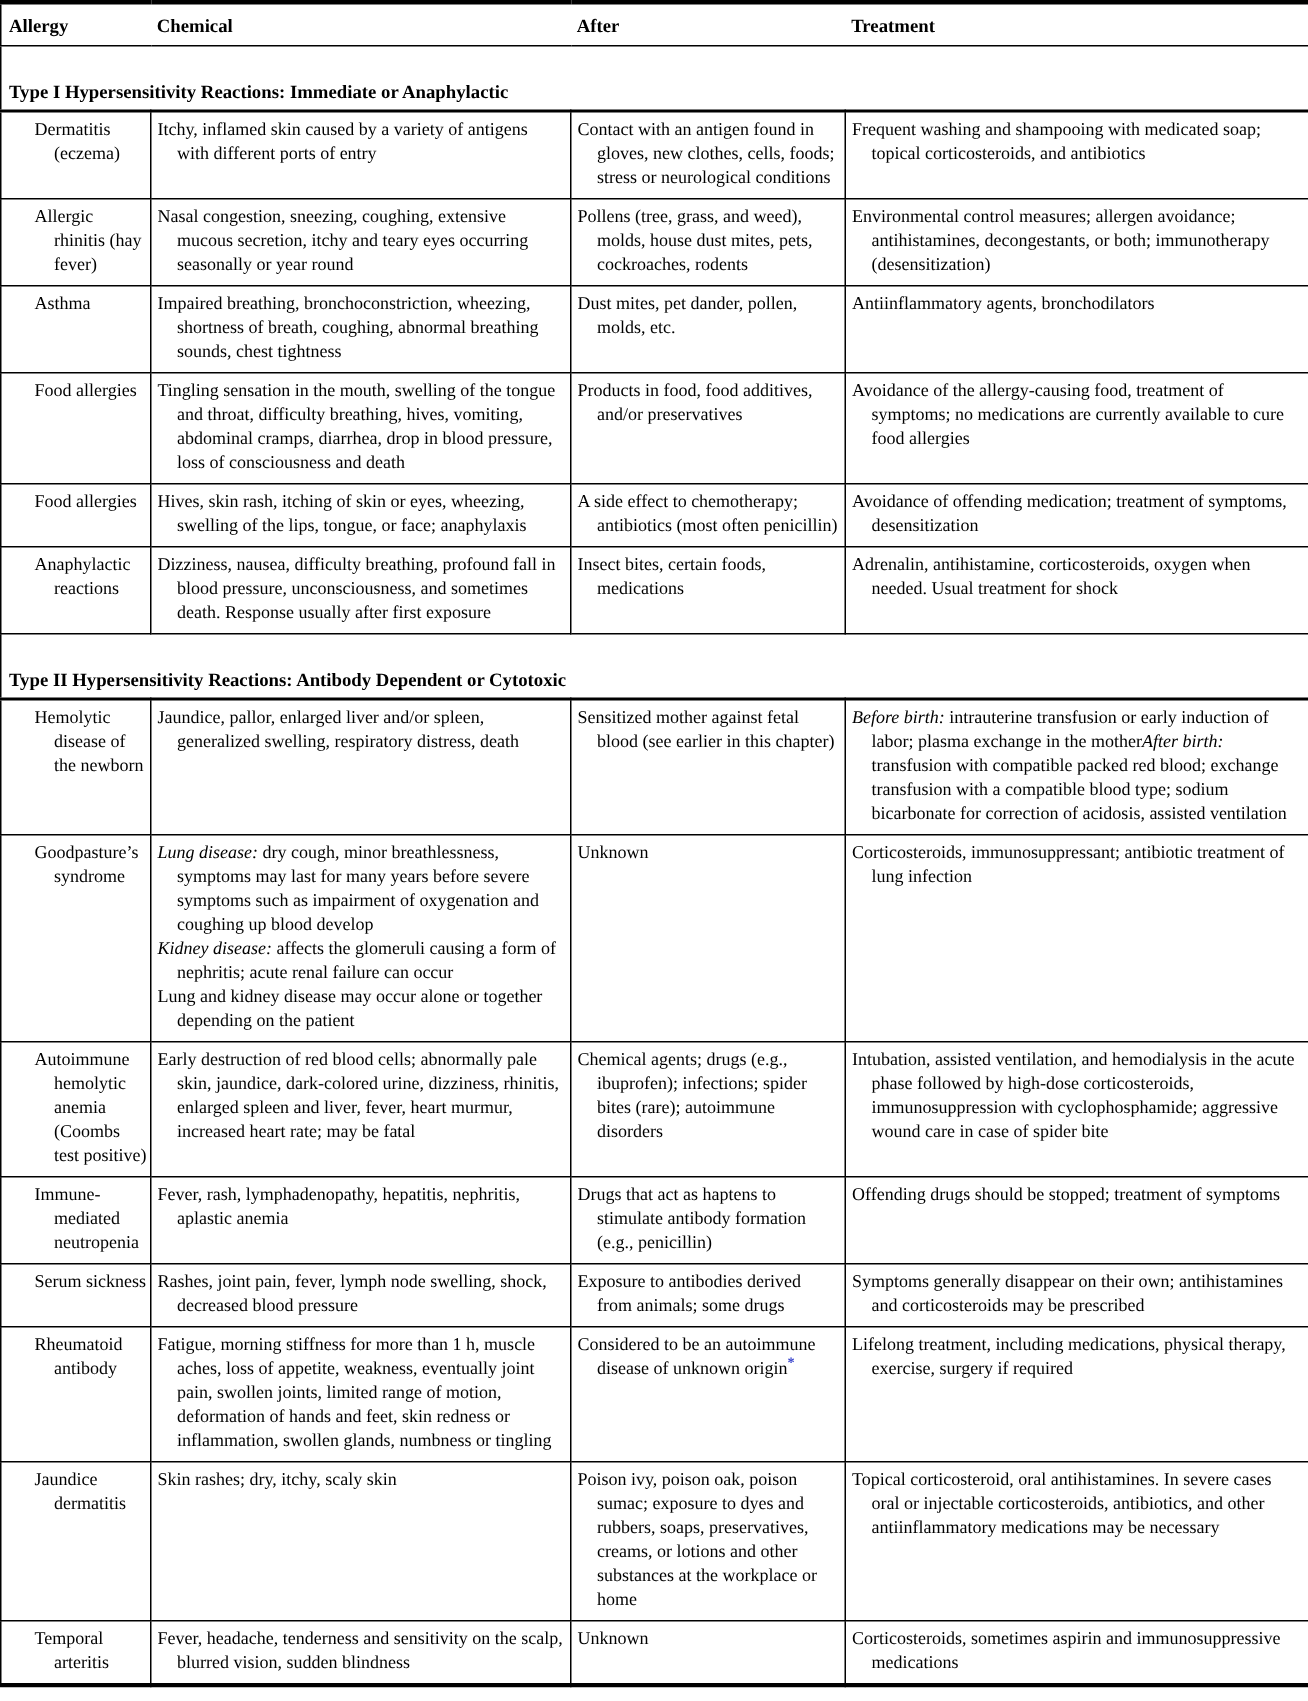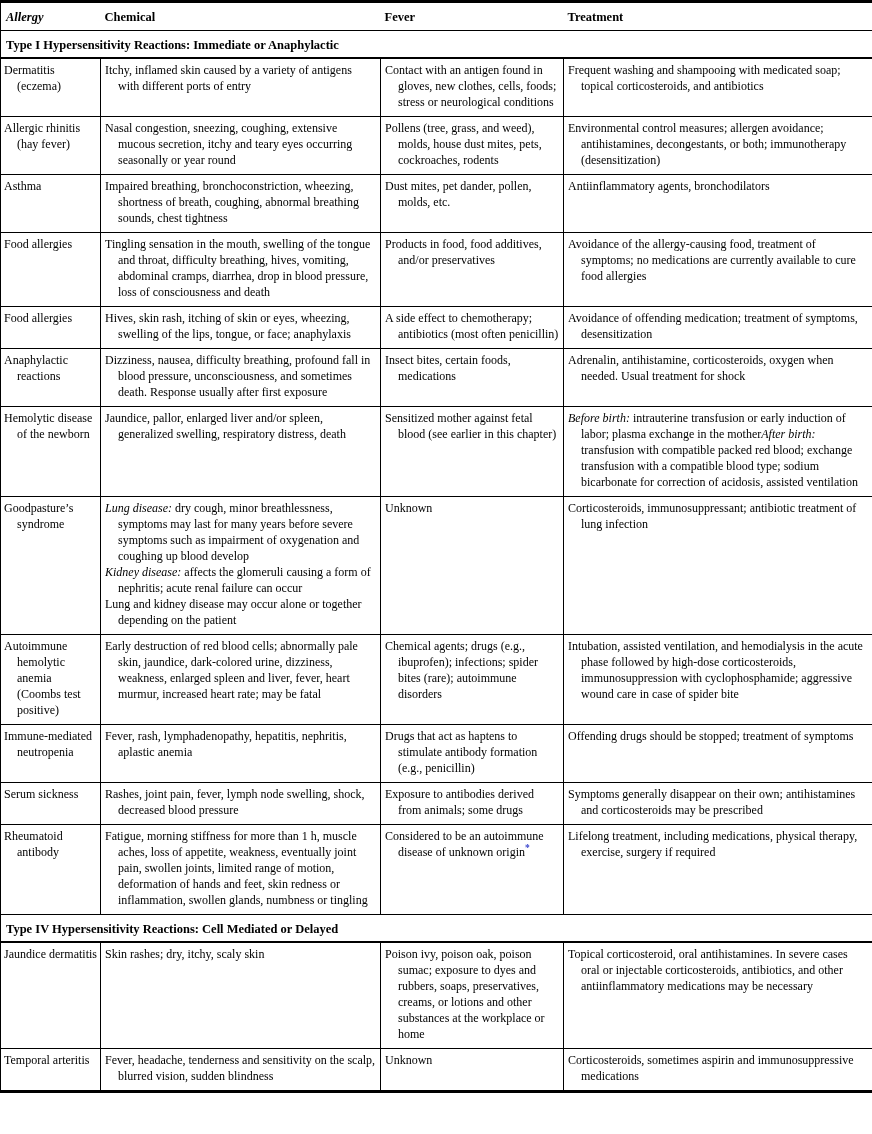--- a/index.html
+++ b/index.html
@@ -26,34 +26,34 @@
     color: #000;
   }
   thead th {
     font-weight: bold;
     text-align: left;
     vertical-align: top;
     font-size: 12.5px;
     padding: 6px 4px 5px 4px;
     border-bottom: 1px solid #000;
   }
-  thead th.first { padding-left: 5px; font-style: italic; }
+  thead th.first { padding-left: 5px; }
   td.section-cell {
     font-weight: bold;
     font-size: 12.5px;
-    padding: 6px 4px 4px 5px;
+    padding: 22px 4px 4px 5px;
     border-top: 1px solid #000;
     border-bottom: 2px solid #000;
   }
   td.cell {
     border: 1px solid #000;
     vertical-align: top;
     padding: 3px 4px 6px 4px;
   }
-  td.col-allergy { padding-left: 3px; padding-right: 2px; }
+  td.col-allergy { padding-left: 22px; padding-right: 2px; }
   .para {
     padding-left: 13px;
     text-indent: -13px;
   }
   .para + .para { margin-top: 0; }
   sup.fn {
     font-size: 9.5px;
     line-height: 0;
     font-weight: bold;
     cursor: pointer;
@@ -69,21 +69,21 @@
     <colgroup>
       <col style="width:100px">
       <col style="width:280px">
       <col style="width:183px">
       <col style="width:309px">
     </colgroup>
     <thead>
       <tr>
         <th class="first">Allergy</th>
         <th>Chemical</th>
-        <th>Fever</th>
+        <th>After</th>
         <th>Treatment</th>
       </tr>
     </thead>
     <tbody id="table-body">
         <tr>
           <td colspan="4" class="section-cell">Type I Hypersensitivity Reactions: Immediate or Anaphylactic</td>
         </tr>
         <tr>
           <td class="cell col-allergy">
             <div class="para"><span>Dermatitis (eczema)</span></div>
@@ -162,20 +162,23 @@
             <div class="para"><span>Dizziness, nausea, difficulty breathing, profound fall in blood pressure, unconsciousness, and sometimes death. Response usually after first exposure</span></div>
           </td>
           <td class="cell col-cause">
             <div class="para"><span>Insect bites, certain foods, medications</span></div>
           </td>
           <td class="cell col-treatment">
             <div class="para"><span>Adrenalin, antihistamine, corticosteroids, oxygen when needed. Usual treatment for shock</span></div>
           </td>
         </tr>
         <tr>
+          <td colspan="4" class="section-cell">Type II Hypersensitivity Reactions: Antibody Dependent or Cytotoxic</td>
+        </tr>
+        <tr>
           <td class="cell col-allergy">
             <div class="para"><span>Hemolytic disease of the newborn</span></div>
           </td>
           <td class="cell col-symptoms">
             <div class="para"><span>Jaundice, pallor, enlarged liver and/or spleen, generalized swelling, respiratory distress, death</span></div>
           </td>
           <td class="cell col-cause">
             <div class="para"><span>Sensitized mother against fetal blood (see earlier in this chapter)</span></div>
           </td>
           <td class="cell col-treatment">
@@ -196,21 +199,21 @@
           </td>
           <td class="cell col-treatment">
             <div class="para"><span>Corticosteroids, immunosuppressant; antibiotic treatment of lung infection</span></div>
           </td>
         </tr>
         <tr>
           <td class="cell col-allergy">
             <div class="para"><span>Autoimmune hemolytic anemia (Coombs test positive)</span></div>
           </td>
           <td class="cell col-symptoms">
-            <div class="para"><span>Early destruction of red blood cells; abnormally pale skin, jaundice, dark-colored urine, dizziness, weakness, enlarged spleen and liver, fever, heart murmur, increased heart rate; may be fatal</span></div>
+            <div class="para"><span>Early destruction of red blood cells; abnormally pale skin, jaundice, dark-colored urine, dizziness, rhinitis, enlarged spleen and liver, fever, heart murmur, increased heart rate; may be fatal</span></div>
           </td>
           <td class="cell col-cause">
             <div class="para"><span>Chemical agents; drugs (e.g., ibuprofen); infections; spider bites (rare); autoimmune disorders</span></div>
           </td>
           <td class="cell col-treatment">
             <div class="para"><span>Intubation, assisted ventilation, and hemodialysis in the acute phase followed by high-dose corticosteroids, immunosuppression with cyclophosphamide; aggressive wound care in case of spider bite</span></div>
           </td>
         </tr>
         <tr>
           <td class="cell col-allergy">
@@ -246,23 +249,20 @@
           </td>
           <td class="cell col-symptoms">
             <div class="para"><span>Fatigue, morning stiffness for more than 1 h, muscle aches, loss of appetite, weakness, eventually joint pain, swollen joints, limited range of motion, deformation of hands and feet, skin redness or inflammation, swollen glands, numbness or tingling</span></div>
           </td>
           <td class="cell col-cause">
             <div class="para"><span>Considered to be an autoimmune disease of unknown origin</span><sup class="fn" style="color: rgb(58, 69, 204);">*</sup></div>
           </td>
           <td class="cell col-treatment">
             <div class="para"><span>Lifelong treatment, including medications, physical therapy, exercise, surgery if required</span></div>
           </td>
-        </tr>
-        <tr>
-          <td colspan="4" class="section-cell">Type IV Hypersensitivity Reactions: Cell Mediated or Delayed</td>
         </tr>
         <tr>
           <td class="cell col-allergy">
             <div class="para"><span>Jaundice dermatitis</span></div>
           </td>
           <td class="cell col-symptoms">
             <div class="para"><span>Skin rashes; dry, itchy, scaly skin</span></div>
           </td>
           <td class="cell col-cause">
             <div class="para"><span>Poison ivy, poison oak, poison sumac; exposure to dyes and rubbers, soaps, preservatives, creams, or lotions and other substances at the workplace or home</span></div>

